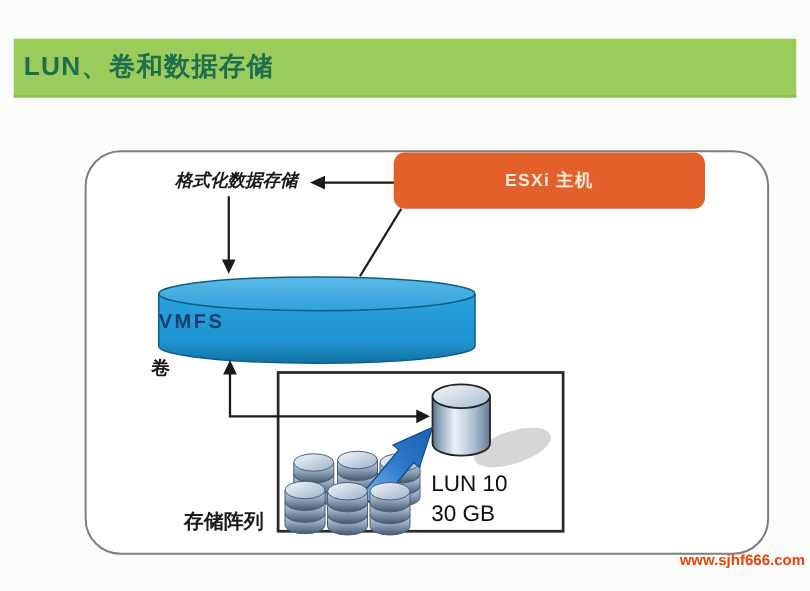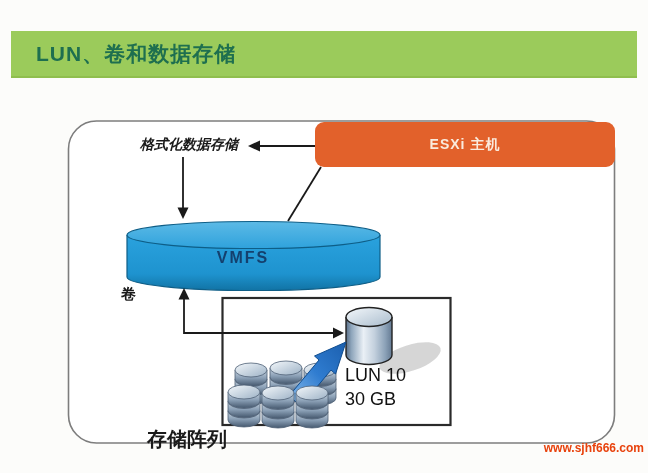--- a/index.html
+++ b/index.html
@@ -8,48 +8,48 @@
     background:#fcfcfa;
     font-family:"Liberation Sans", sans-serif;
   }
   .title-bar{
     position:absolute;left:11px;top:31px;width:626px;height:47px;
     background:var(--header-bg,#9BCB5B);
     border-bottom:2px solid #8FBE4E;
     box-sizing:border-box;
   }
   .title-bar h1{
-    margin:0;padding:0 0 0 25px;
+    margin:0;padding:0 0 0 8px;
     font-size:21px;font-weight:bold;line-height:45px;
     color:var(--header-text,#1E6F4F);
     letter-spacing:1px;
   }
   .diagram-layer{position:absolute;left:0;top:0;width:648px;height:473px;}
   svg.diagram-svg{position:absolute;left:0;top:0;}
   .lbl{position:absolute;color:#1a1a1a;white-space:nowrap;}
   .format-label{left:140px;top:136px;font-size:14px;font-weight:bold;font-style:italic;}
   .esxi-box{
-    position:absolute;left:315px;top:122px;width:300px;height:45px;
+    position:absolute;left:315px;top:122px;width:249px;height:45px;
     background:var(--esxi-bg,#E2612B);
     border-radius:9px;
     display:flex;align-items:center;justify-content:center;
     box-sizing:border-box;
   }
   .esxi-box span{
     font-size:14px;font-weight:bold;letter-spacing:1px;
     color:var(--esxi-text,#FAEBDD);
   }
   .vmfs-label{
-    left:127px;top:249px;width:232px;text-align:center;
+    left:127px;top:249px;width:232px;text-align:left;
     font-size:16px;font-weight:bold;letter-spacing:2px;
     color:var(--vmfs-text,#14406E);
   }
   .volume-label{left:121px;top:285px;font-size:15px;font-weight:bold;}
-  .lun-label{left:345px;top:363px;font-size:18px;line-height:24px;color:#111;}
-  .storage-array-label{left:147px;top:426px;font-size:20px;font-weight:bold;}
+  .lun-label{left:345px;top:375px;font-size:18px;line-height:24px;color:#111;}
+  .storage-array-label{left:147px;top:407px;font-size:16px;font-weight:bold;}
   .watermark{
     position:absolute;right:4px;top:441px;
     font-size:12px;font-weight:bold;
     color:var(--watermark-red,#E8420D);
   }
 </style>
 </head>
 <body>
 
 <div class="canvas">

